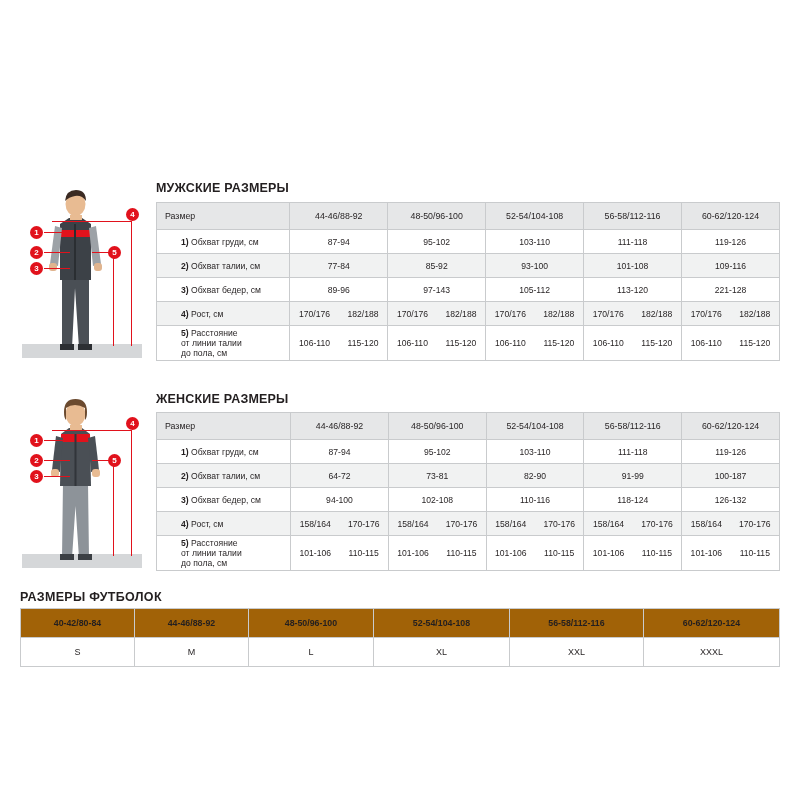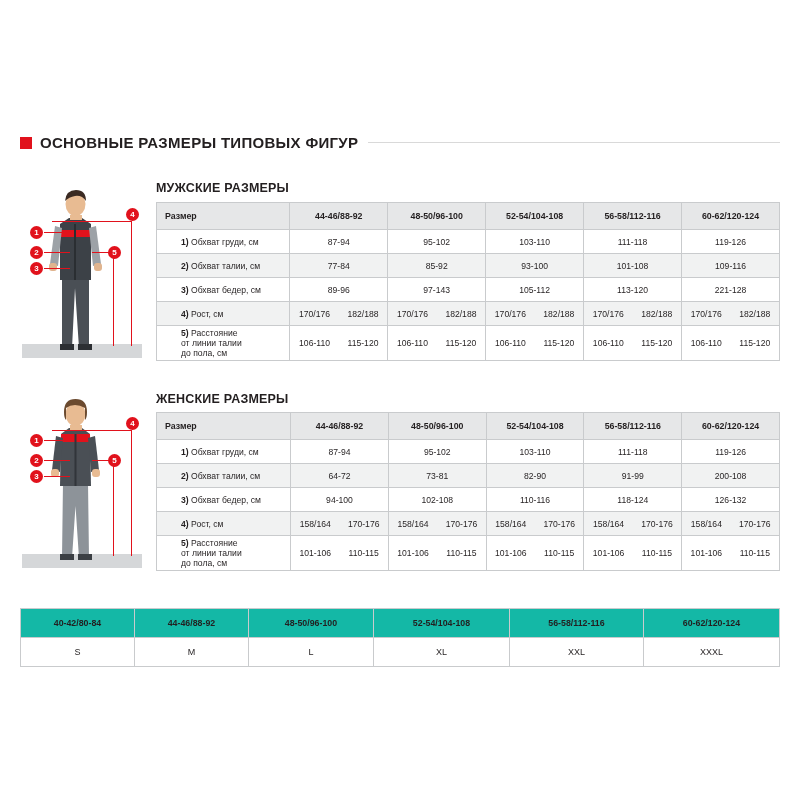--- a/index.html
+++ b/index.html
@@ -96,21 +96,21 @@
   }
   table.size-table td, table.size-table th {
     border: 1px solid #c9cbcd;
     padding: 0;
     text-align: center;
     vertical-align: middle;
     font-weight: normal;
   }
   table.size-table thead th {
     background: #e6e7e8;
-    font-weight: bold;
+    font-weight: normal;
     font-size: 8.8px;
     height: 26px;
     margin-left: 28px;
   }
   table.size-table thead th.rowhead {
     text-align: left;
     padding-left: 8px;
   }
   table.size-table td.rowhead {
     text-align: left;
@@ -148,45 +148,40 @@
   }
   table.tshirt-table {
     position: absolute;
     left: 20px;
     top: 608px;
     width: 760px;
     border-collapse: collapse;
     font-size: 9px;
   }
   table.tshirt-table th {
-    background: #14b8a6;
+    background: #a16207;
     border: 1px solid #c9cbcd;
     height: 26px;
     font-size: 8.8px;
     font-weight: bold;
     text-align: center;
   }
   table.tshirt-table td {
     border: 1px solid #c9cbcd;
     height: 26px;
     text-align: center;
     font-size: 9px;
     background: #ffffff;
   }
 </style>
 </head>
 <body>
 
 <div class="page">
 
-  <div class="main-title-row">
-    <div class="title-square"></div>
-    <div class="main-title">ОСНОВНЫЕ РАЗМЕРЫ ТИПОВЫХ ФИГУР</div>
-    <div class="title-rule"></div>
-  </div>
 
   <div class="figure fig-men">
     <svg width="120" height="200" viewBox="0 0 120 200">
       <rect x="0" y="0" width="120" height="200" fill="#ffffff"></rect>
       <rect x="0" y="176" width="120" height="14" fill="#d5d7d9"></rect>
 
       <path d="M40 108 L40 180 L50 180 L53 120 L57 180 L67 180 L67 108 Z" fill="#4a4f55"></path>
       <rect x="38" y="176" width="14" height="6" fill="#2c2f33"></rect>
       <rect x="56" y="176" width="14" height="6" fill="#2c2f33"></rect>
 
@@ -387,21 +382,21 @@
         <td>103-110</td>
         <td>111-118</td>
         <td>119-126</td>
       </tr>
       <tr class="alt">
         <td class="rowhead"><span class="num">2)</span> <span>Обхват талии, см</span></td>
         <td>64-72</td>
         <td>73-81</td>
         <td>82-90</td>
         <td>91-99</td>
-        <td>200-108</td>
+        <td>100-187</td>
       </tr>
       <tr>
         <td class="rowhead"><span class="num">3)</span> <span>Обхват бедер, см</span></td>
         <td>94-100</td>
         <td>102-108</td>
         <td>110-116</td>
         <td>118-124</td>
         <td>126-132</td>
       </tr>
       <tr class="alt">
@@ -468,20 +463,23 @@
         <td class="split-cell">
             <div class="split-inner">
               <span>101-106</span>
               <span>110-115</span>
             </div>
           </td>
       </tr>
     </tbody>
   </table>
 
+  <div class="tshirt-title-row">
+    <div class="main-title" style="font-size:12.5px;">РАЗМЕРЫ ФУТБОЛОК</div>
+  </div>
 
   <table class="tshirt-table">
     <thead>
       <tr>
         <th>40-42/80-84</th>
         <th>44-46/88-92</th>
         <th>48-50/96-100</th>
         <th>52-54/104-108</th>
         <th>56-58/112-116</th>
         <th>60-62/120-124</th>

